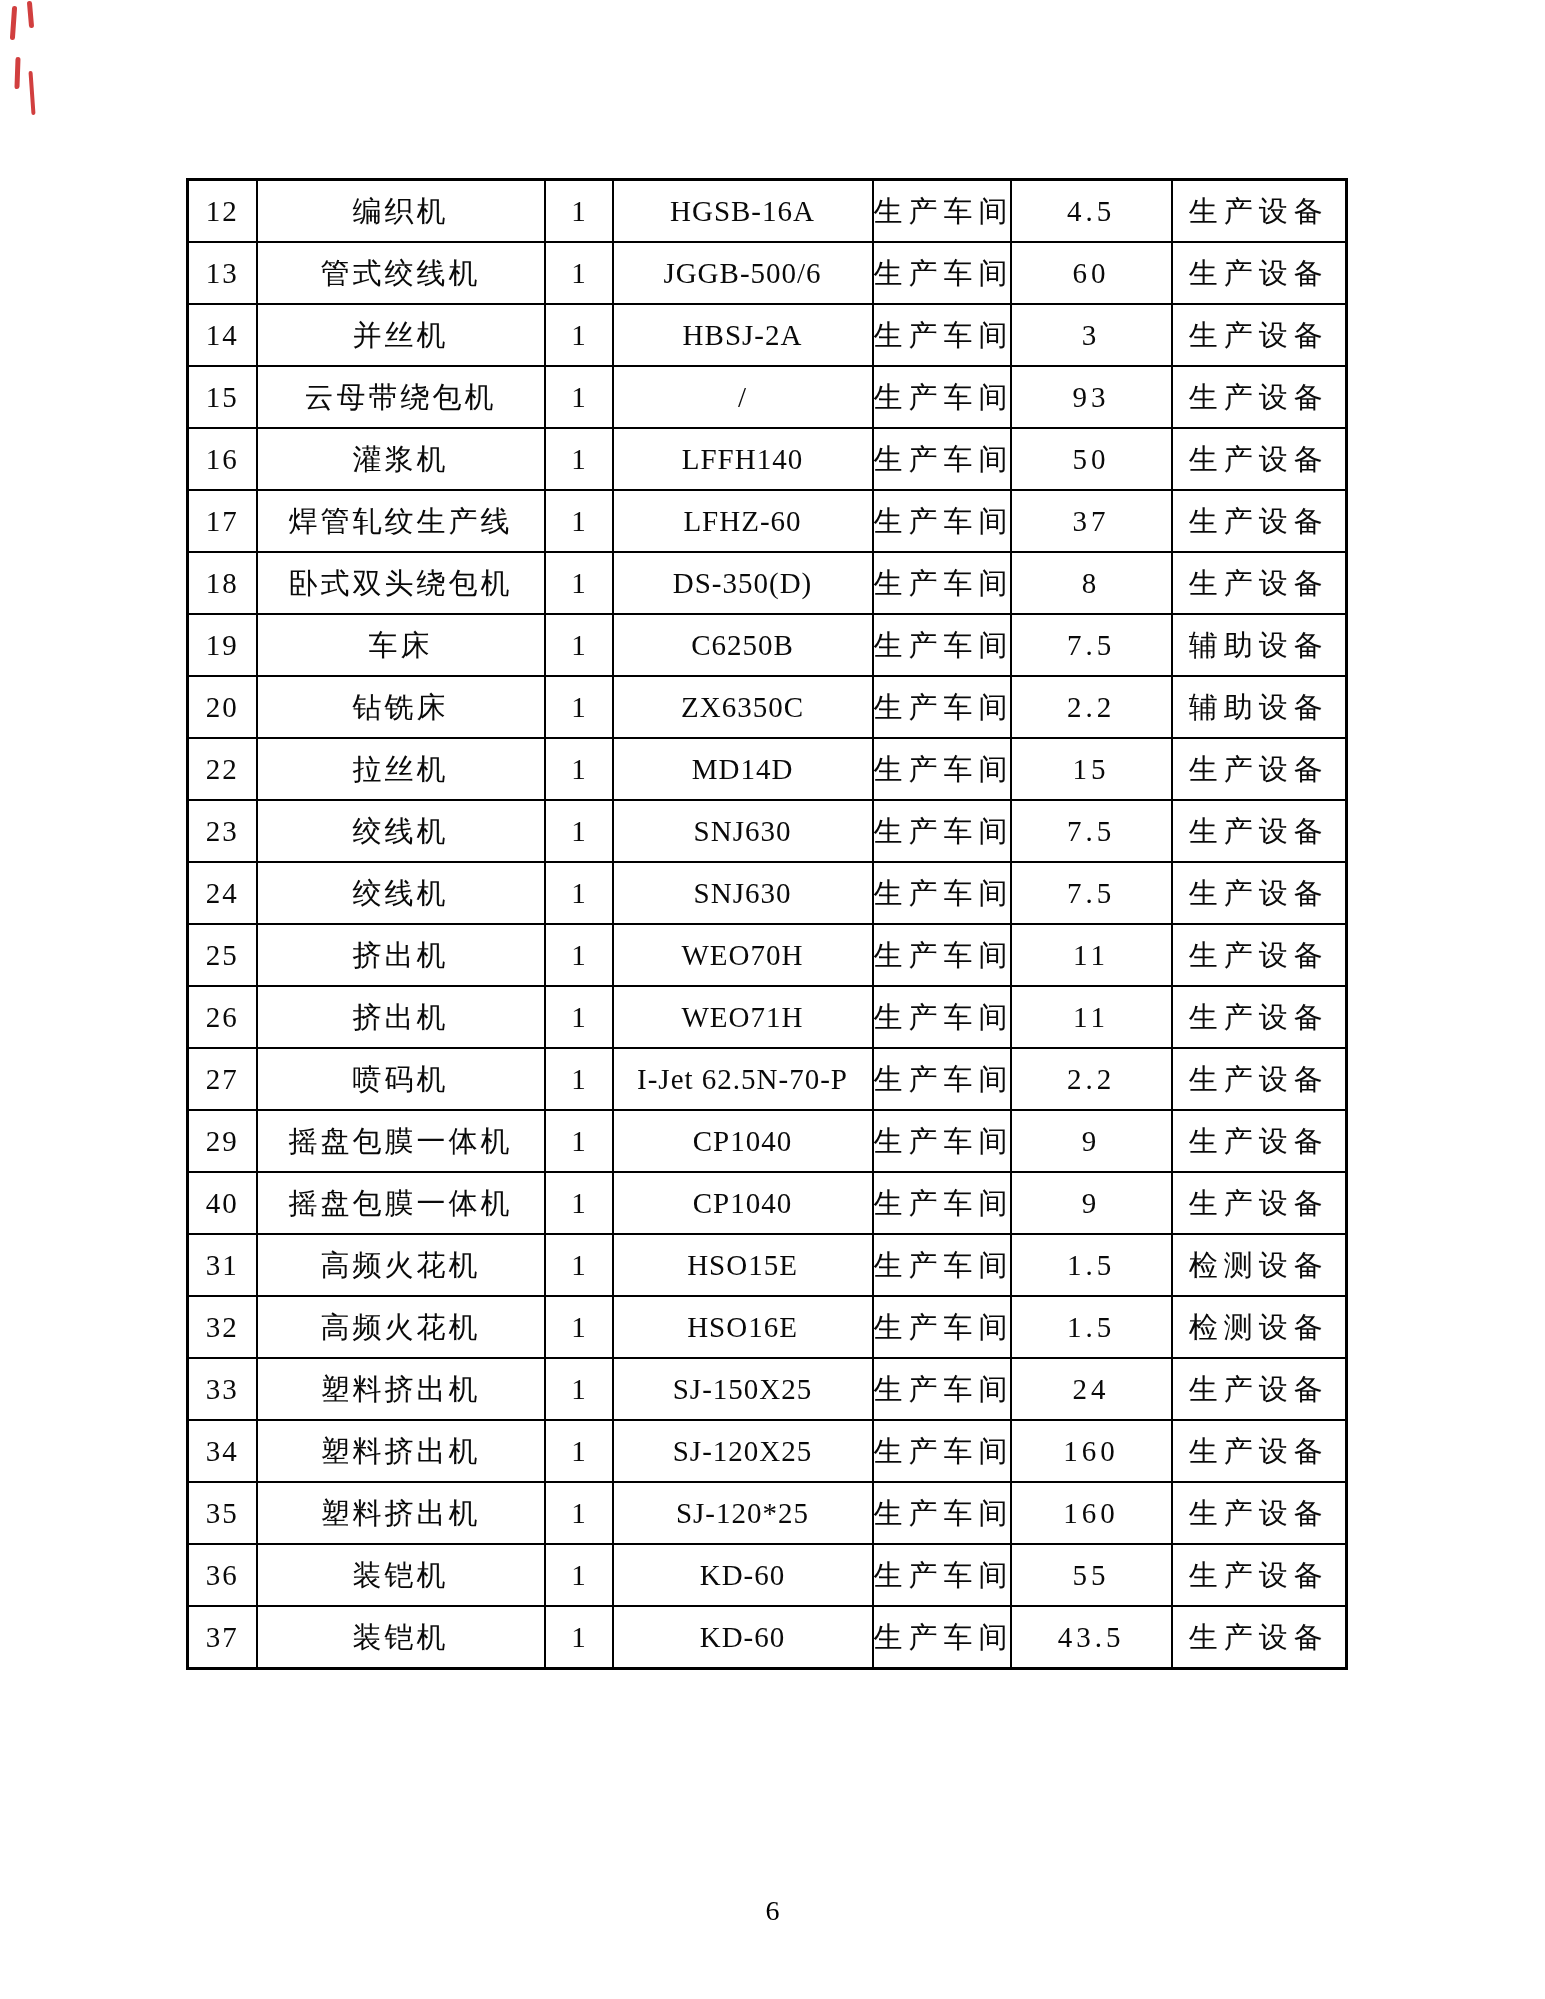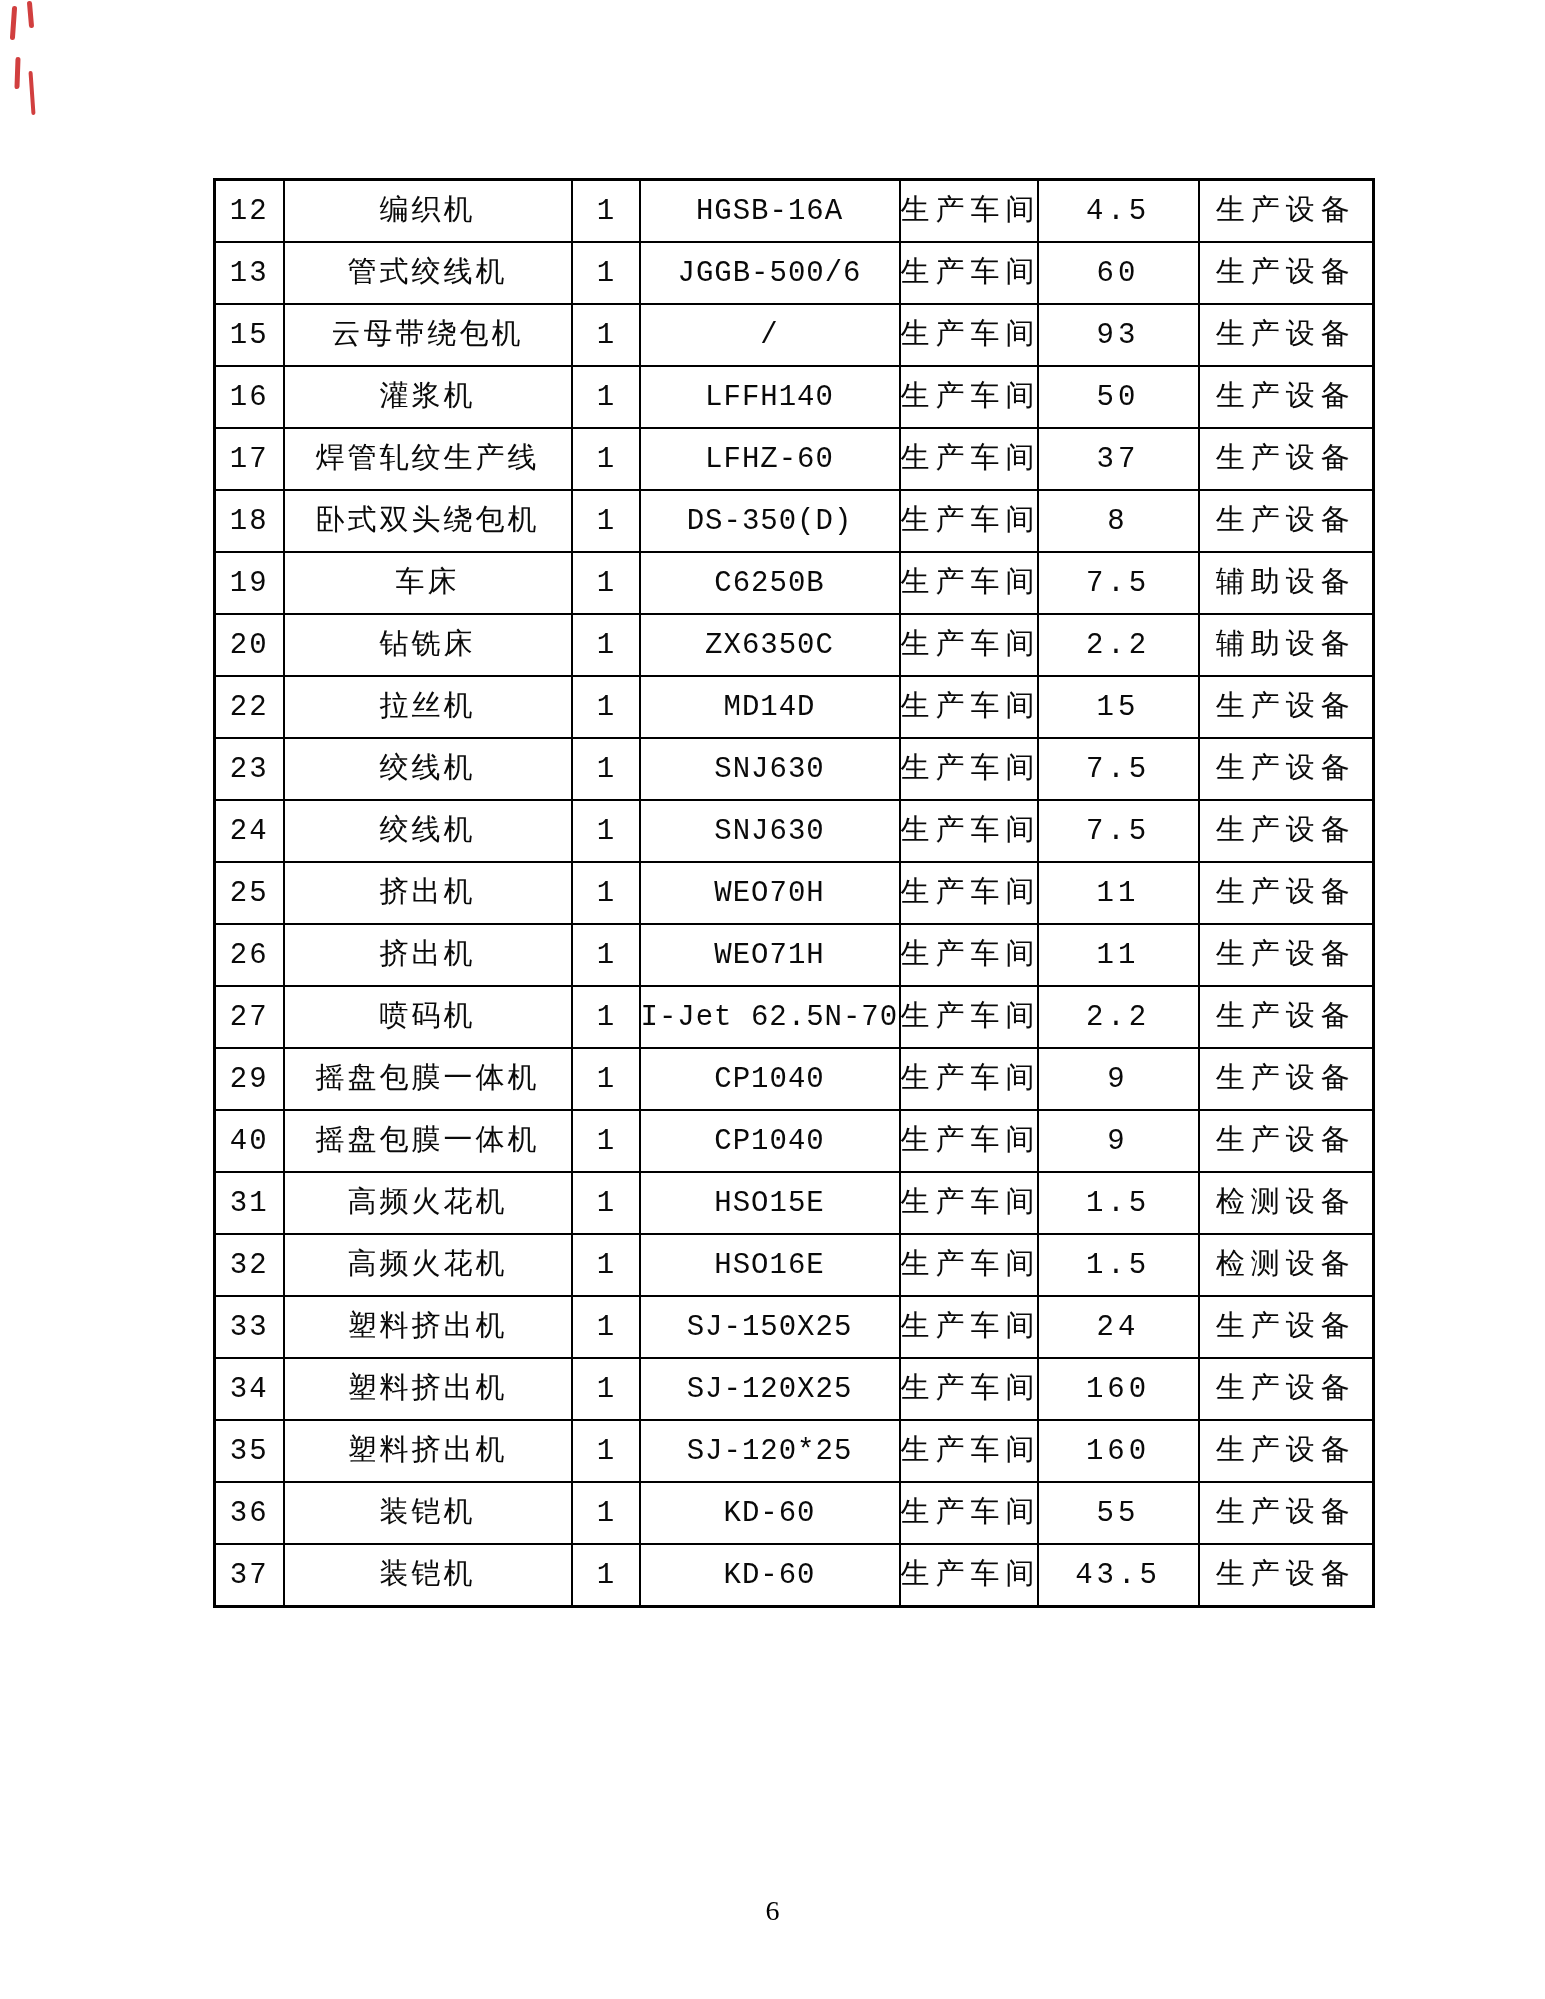--- a/index.html
+++ b/index.html
@@ -24,27 +24,26 @@
     border-radius: 3px;
     opacity: 0.9;
   }
   .red-mark.m1 { left: 11px; top: 6px;  width: 5px; height: 34px; transform: rotate(4deg); }
   .red-mark.m2 { left: 28px; top: 1px;  width: 5px; height: 27px; transform: rotate(-5deg); }
   .red-mark.m3 { left: 15px; top: 57px; width: 5px; height: 32px; transform: rotate(2deg); }
   .red-mark.m4 { left: 30px; top: 71px; width: 4px; height: 44px; transform: rotate(-4deg); }
 
   table.equip-table {
     position: absolute;
-    left: 213px;
+    left: 186px;
     top: 178px;
     width: 1159px;
     border-collapse: collapse;
     table-layout: fixed;
     border: 3px solid #000;
-    font-family: Liberation Mono, monospace;
   }
   table.equip-table td {
     border: 2px solid #000;
     height: 60px;
     padding: 0;
     text-align: center;
     vertical-align: middle;
     font-size: 29px;
     line-height: 1;
     white-space: nowrap;
@@ -102,20 +101,29 @@
         <tr>
           <td class="col-no">13</td>
           <td class="col-name">管式绞线机</td>
           <td class="col-qty">1</td>
           <td class="col-model">JGGB-500/6</td>
           <td class="col-location">生产车间</td>
           <td class="col-power">60</td>
           <td class="col-type">生产设备</td>
         </tr>
         <tr>
+          <td class="col-no">14</td>
+          <td class="col-name">并丝机</td>
+          <td class="col-qty">1</td>
+          <td class="col-model">HBSJ-2A</td>
+          <td class="col-location">生产车间</td>
+          <td class="col-power">3</td>
+          <td class="col-type">生产设备</td>
+        </tr>
+        <tr>
           <td class="col-no">15</td>
           <td class="col-name">云母带绕包机</td>
           <td class="col-qty">1</td>
           <td class="col-model">/</td>
           <td class="col-location">生产车间</td>
           <td class="col-power">93</td>
           <td class="col-type">生产设备</td>
         </tr>
         <tr>
           <td class="col-no">16</td>

